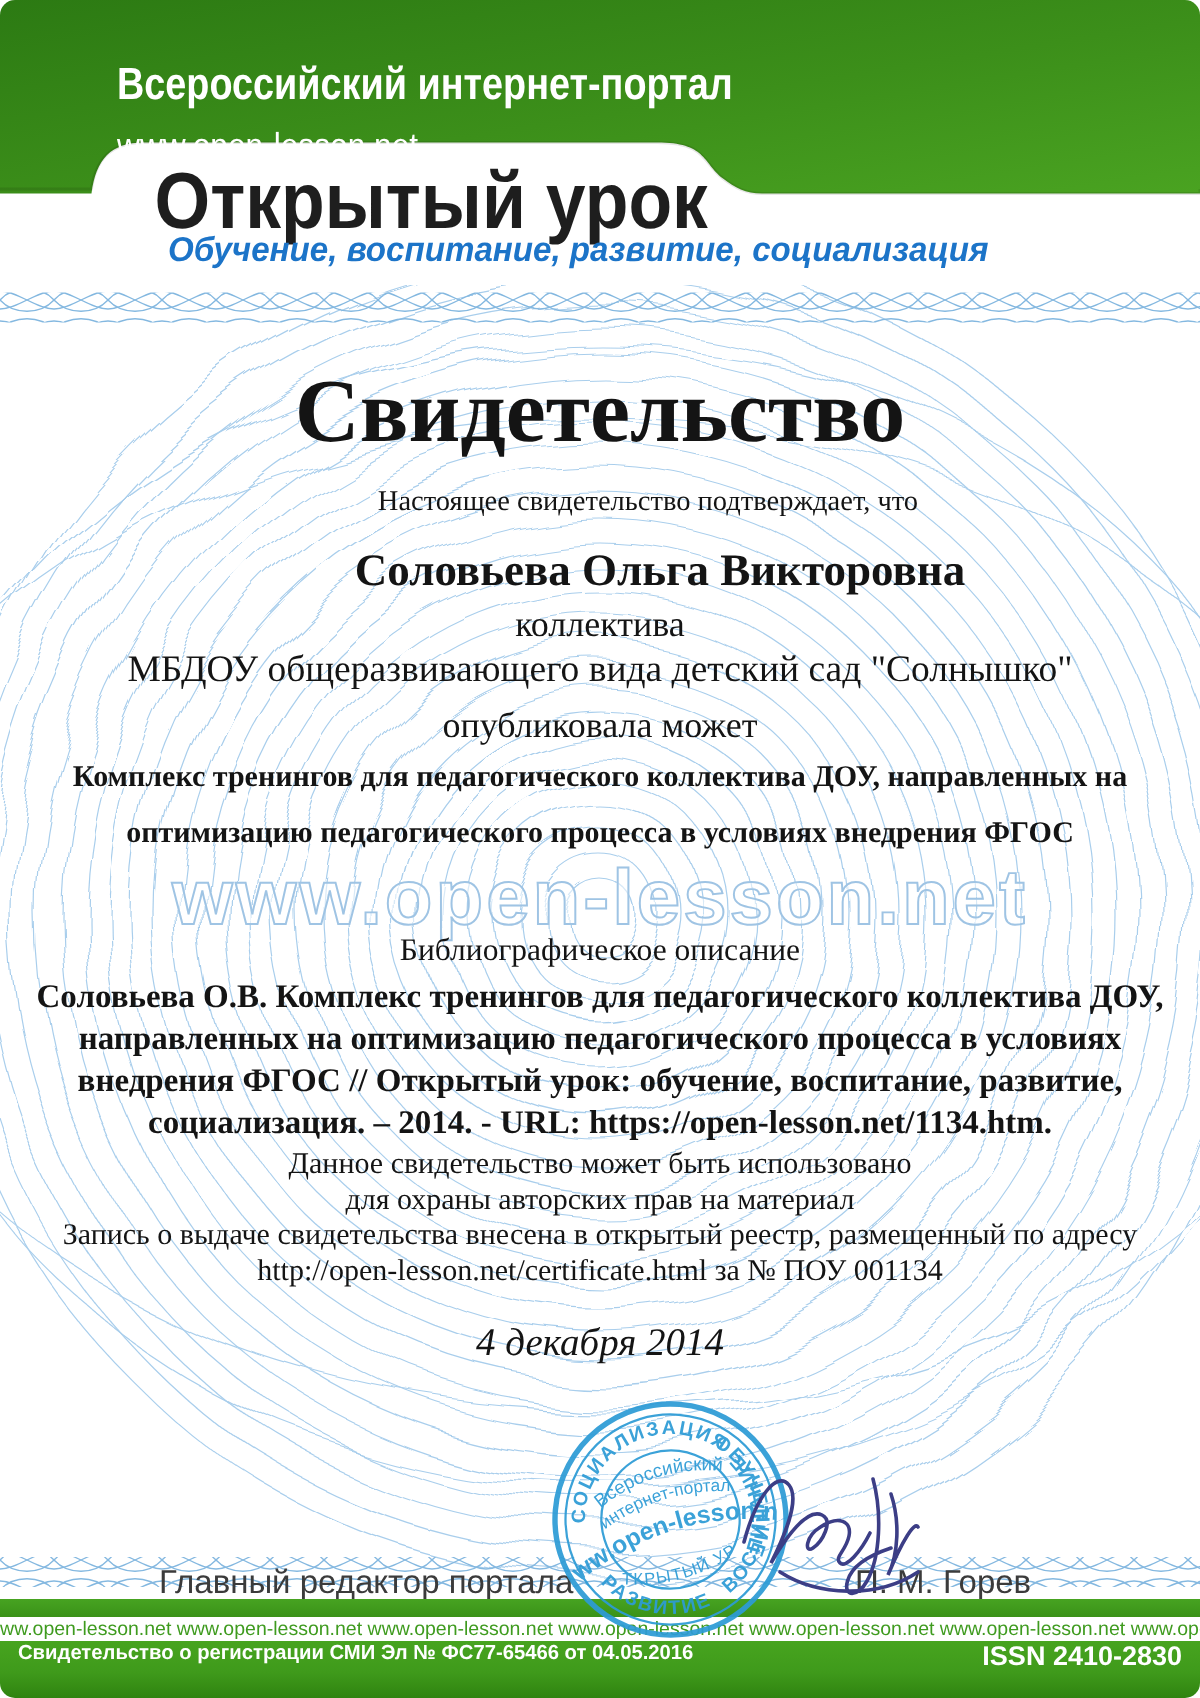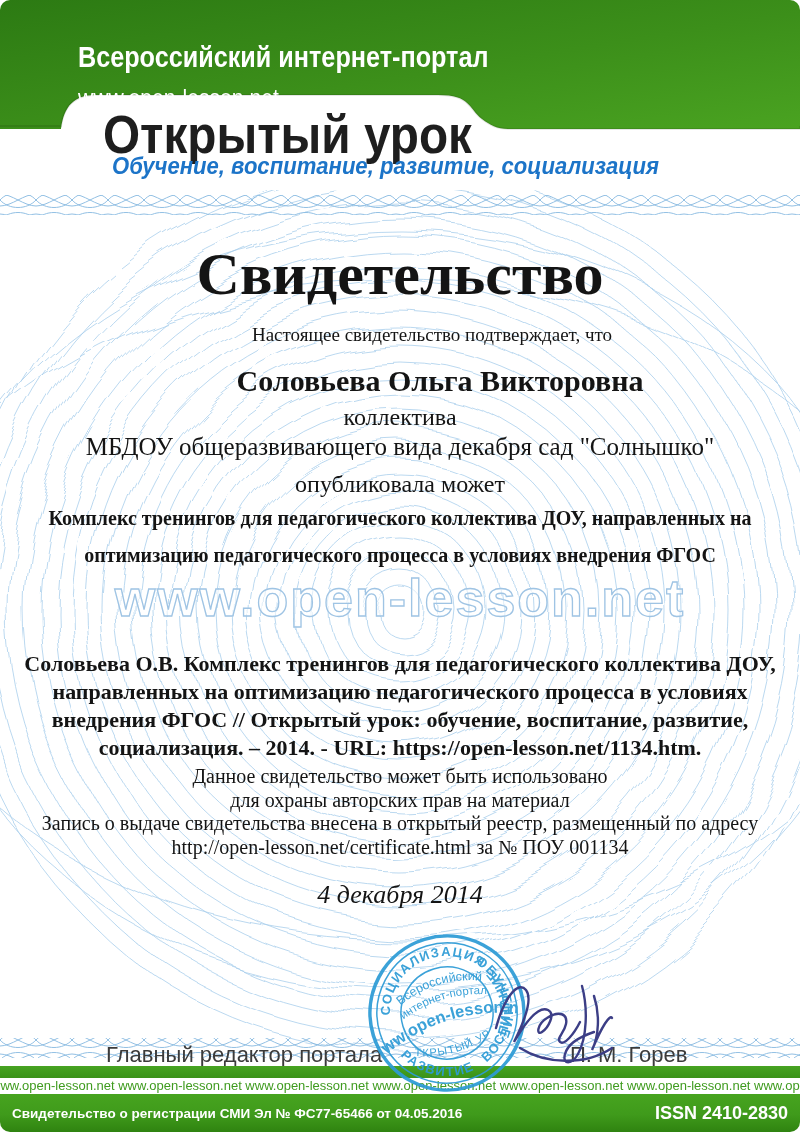--- a/index.html
+++ b/index.html
@@ -39,21 +39,21 @@
   #stamp-box{position:absolute;left:332px;top:898px;width:230px;height:230px;z-index:5;transform:rotate(-17deg);opacity:.93;}
   #signature-box{position:absolute;left:490px;top:952px;width:125px;height:120px;z-index:6;}
   
   #footer-divider{position:absolute;left:0;top:1066px;width:800px;height:12px;z-index:4;
     background:linear-gradient(180deg,#47a321,#3a9218);}
   #url-strip{position:absolute;left:0;top:1078px;width:800px;height:16px;z-index:4;background:#ffffff;
     overflow:hidden;white-space:nowrap;font-family:"Liberation Sans",sans-serif;font-size:13px;line-height:16px;
     color:#3f9b1f;text-indent:-9px;}
   #footer-bar{position:absolute;left:0;top:1094px;width:800px;height:38px;z-index:7;
     background:linear-gradient(180deg,#47a41f 0%,#3f9a1b 55%,#2f8310 100%);
-    display:flex;align-items:center;justify-content:space-between;box-sizing:border-box;padding:0 12px;
+    display:flex;align-items:flex-start;justify-content:space-between;box-sizing:border-box;padding:0 12px;
     font-family:"Liberation Sans",sans-serif;color:#ffffff;}
   #footer-reg{font-size:13.5px;font-weight:600;}
   #footer-issn{font-size:18px;font-weight:700;}
 </style>
 </head>
 <body>
 
 <div id="page">
 
   <svg id="bg-svg" width="800" height="880" viewBox="0 0 800 880">
@@ -120,23 +120,24 @@
   </svg>
   <div id="portal-title" class="hdr-text">Всероссийский интернет-портал</div>
   <div id="portal-url" class="hdr-text">www.open-lesson.net</div>
   <div id="brand-title">Открытый урок</div>
   <div id="brand-tagline">Обучение, воспитание, развитие, социализация</div>
 
   <div id="cert-title" class="cline">Свидетельство</div>
   <div id="cert-intro" class="cline">Настоящее свидетельство подтверждает, что</div>
   <div id="recipient" class="cline">Соловьева Ольга Викторовна</div>
   <div id="recipient-pos" class="cline">коллектива</div>
-  <div id="organization" class="cline">МБДОУ общеразвивающего вида декабря сад "Солнышко"</div>
+  <div id="organization" class="cline">МБДОУ общеразвивающего вида детский сад "Солнышко"</div>
   <div id="action" class="cline">опубликовала может</div>
   <div id="work-title" class="cline">Комплекс тренингов для педагогического коллектива ДОУ, направленных на оптимизацию педагогического процесса в условиях внедрения ФГОС</div>
+  <div id="bib-label" class="cline">Библиографическое описание</div>
   <div id="bibliography" class="cline">Соловьева О.В. Комплекс тренингов для педагогического коллектива ДОУ, направленных на оптимизацию педагогического процесса в условиях внедрения ФГОС // Открытый урок: обучение, воспитание, развитие, социализация. – 2014. - URL: https://open-lesson.net/1134.htm.</div>
   <div id="usage" class="cline">
     <div>Данное свидетельство может быть использовано</div>
     <div>для охраны авторских прав на материал</div>
     <div>Запись о выдаче свидетельства внесена в открытый реестр, размещенный по адресу</div>
     <div>http://open-lesson.net/certificate.html за № ПОУ 001134</div>
   </div>
   <div id="issue-date" class="cline">4 декабря 2014</div>
 
   <div id="editor-role" class="sig-label">Главный редактор портала</div>

